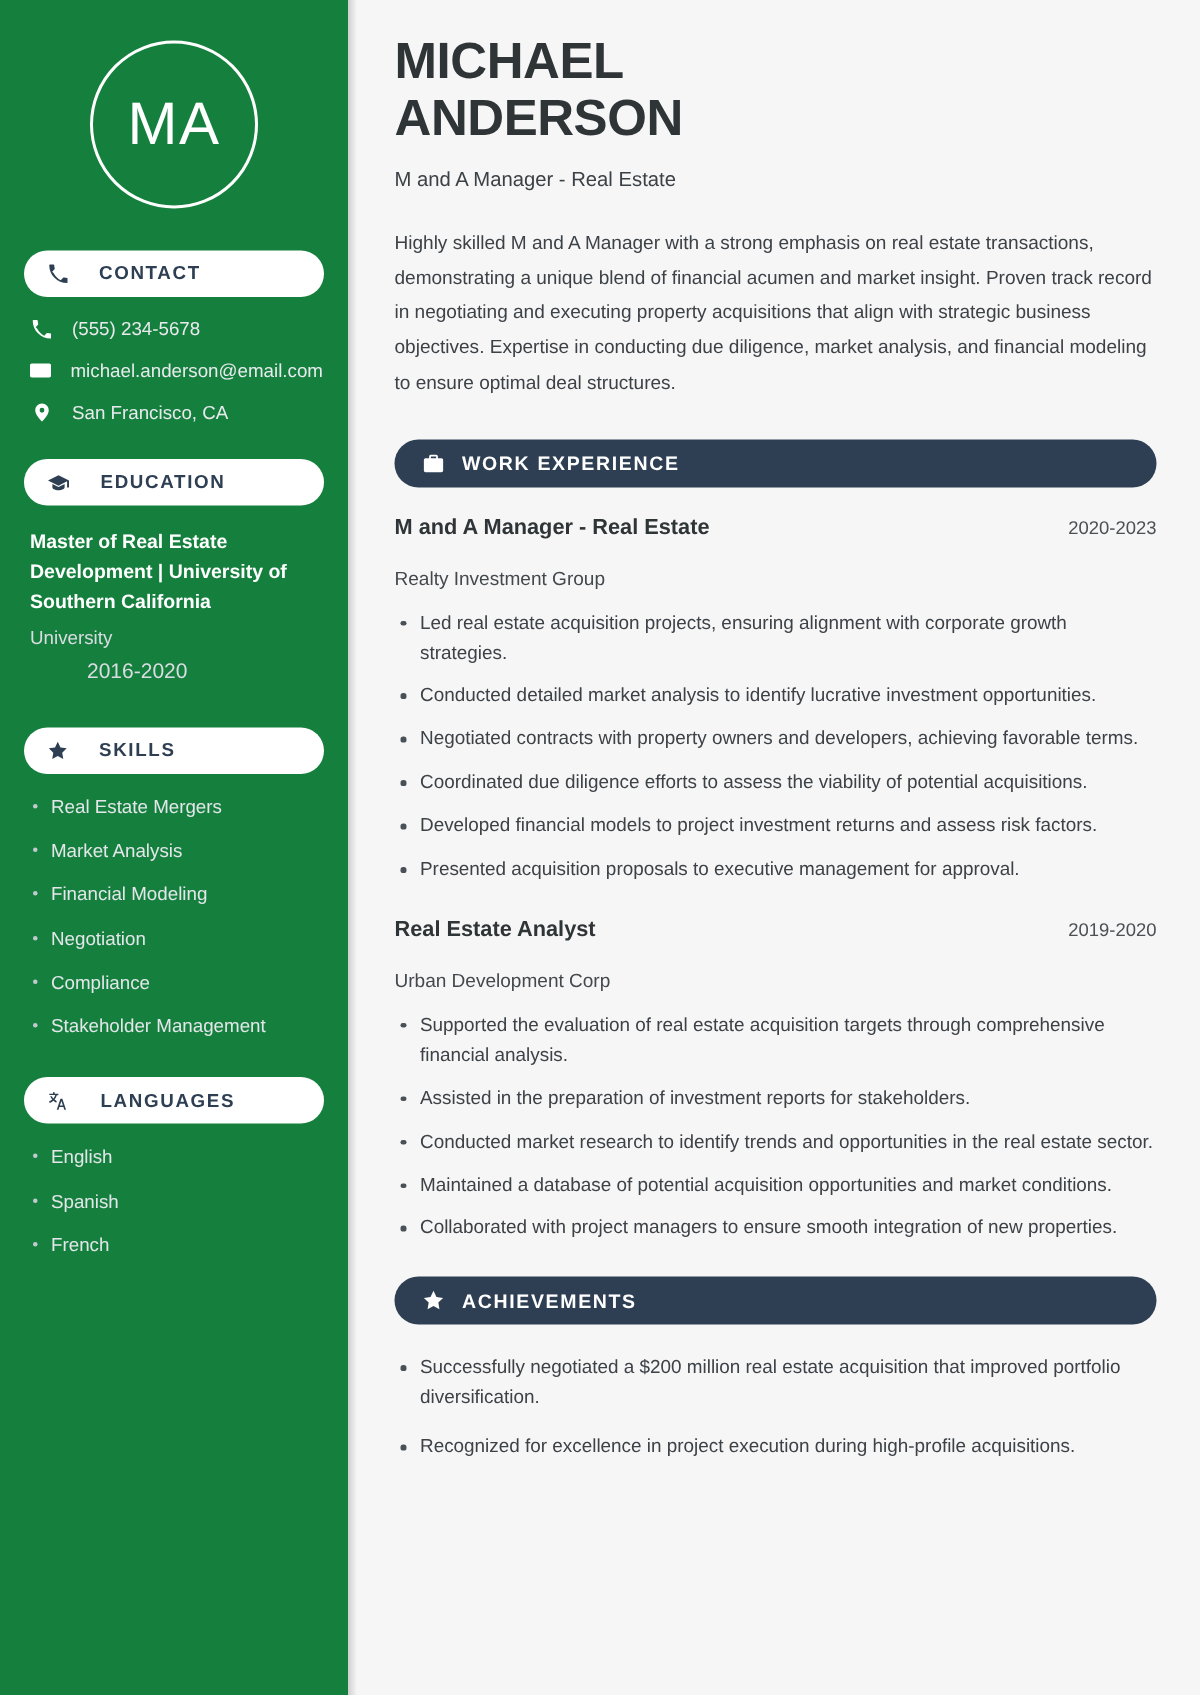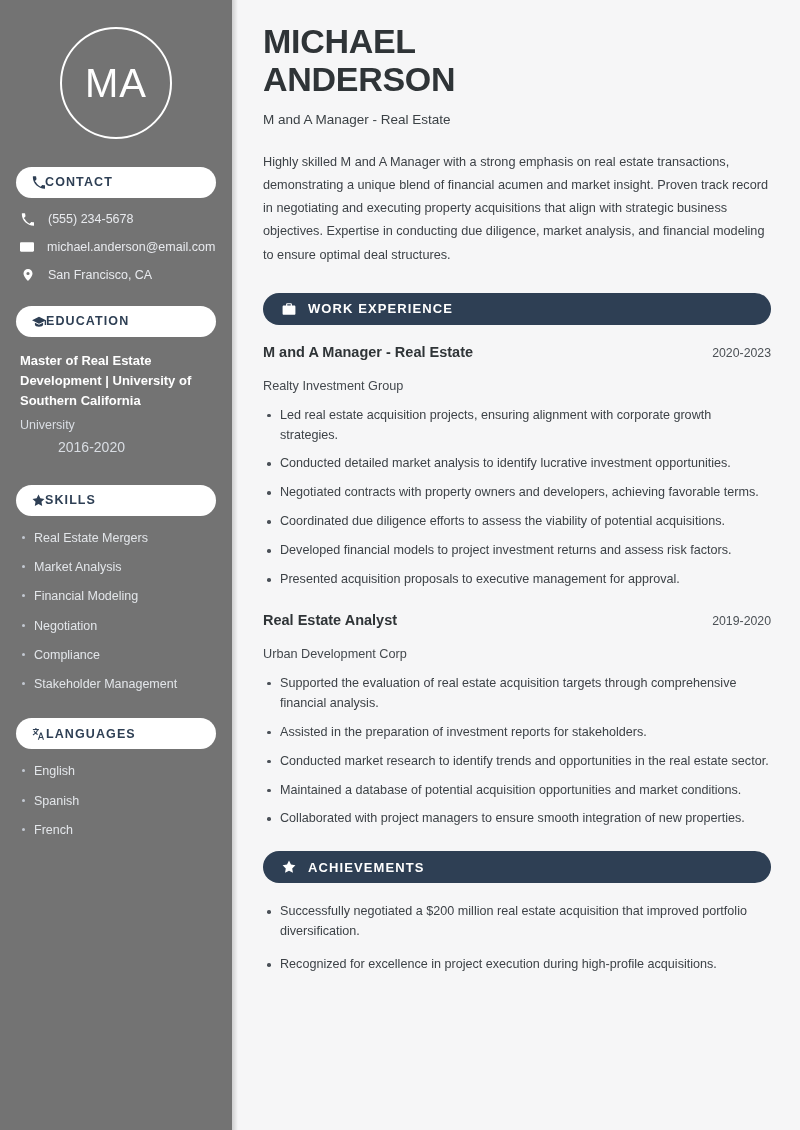--- a/index.html
+++ b/index.html
@@ -17,21 +17,21 @@
     height: 1130px;
     display: flex;
     background: #f6f6f7;
     position: relative;
   }
 
   
   .sidebar {
     width: 232px;
     min-width: 232px;
-    background: #737373;
+    background: #15803d;
     padding: 0 16px;
     color: #ffffff;
     position: relative;
   }
   .sidebar::after {
     content: "";
     position: absolute;
     top: 0; right: -6px;
     width: 6px; height: 100%;
     background: linear-gradient(to right, rgba(0,0,0,0.16), rgba(0,0,0,0));
@@ -58,21 +58,21 @@
   }
 
   .pill {
     background: #ffffff;
     color: #2e3f54;
     border-radius: 20px;
     height: 31px;
     display: flex;
     align-items: center;
     padding: 0 16px;
-    gap: 0;
+    gap: 21px;
     margin-bottom: 14px;
   }
   .pill .pill-label {
     font-size: 12.5px;
     font-weight: bold;
     letter-spacing: 1.1px;
     line-height: 1;
     text-transform: uppercase;
   }
   .pill .ic { display: flex; align-items: center; }

